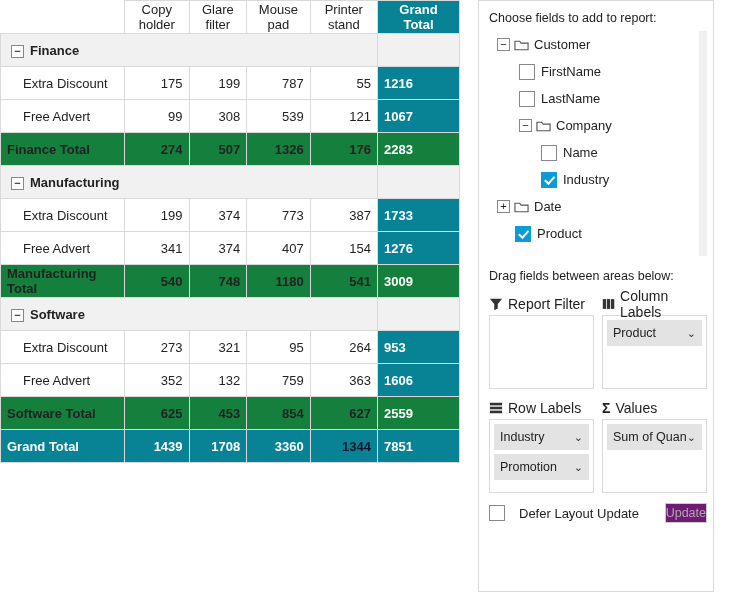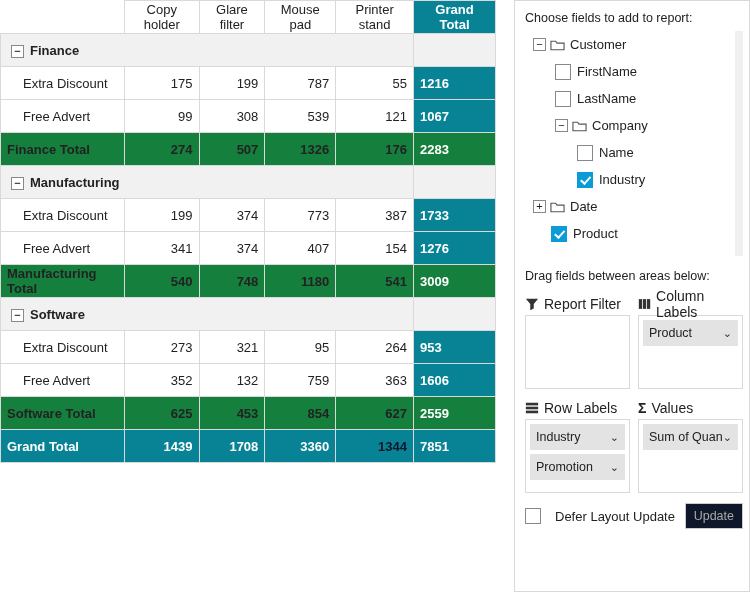--- a/index.html
+++ b/index.html
@@ -8,21 +8,21 @@
     padding: 0;
     font-family: "Segoe UI", Arial, sans-serif;
     font-size: 13px;
     color: #222;
     background: #fff;
     width: 750px;
     height: 592px;
     display: flex;
   }
   .pivot {
-    width: 496px;
+    width: 460px;
     border-right: 0;
   }
   table { border-collapse: collapse; width: 100%; }
   th, td {
     border: 1px solid #d9d9d9;
     padding: 0 6px;
     height: 33px;
     vertical-align: middle;
     background: #fff;
   }
@@ -92,22 +92,22 @@
     display:flex; flex-direction:column; gap:4px;
   }
   .field-chip {
     background:#e3e3e3; height:26px; display:flex;
     align-items:center; justify-content:space-between;
     padding:0 6px; font-size:12.5px; cursor:pointer;
   }
   .chev { font-size:11px; color:#333; }
   .footer { display:flex; align-items:center; gap:8px; margin-top:10px;}
   .btn {
-    border:1px solid #ccc; background:#0f172a; color:#aaa;
-    height:26px; padding:0 8px; font-size:12.5px;
+    border:1px solid #ccc; background:#701a75; color:#aaa;
+    height:20px; padding:0 0; font-size:12.5px;
   }
   .icon-sm { width:14px; height:14px; }
 </style>
 </head>
 <body>
 
 <div class="pivot">
 <table>
   <thead>
     <tr>

